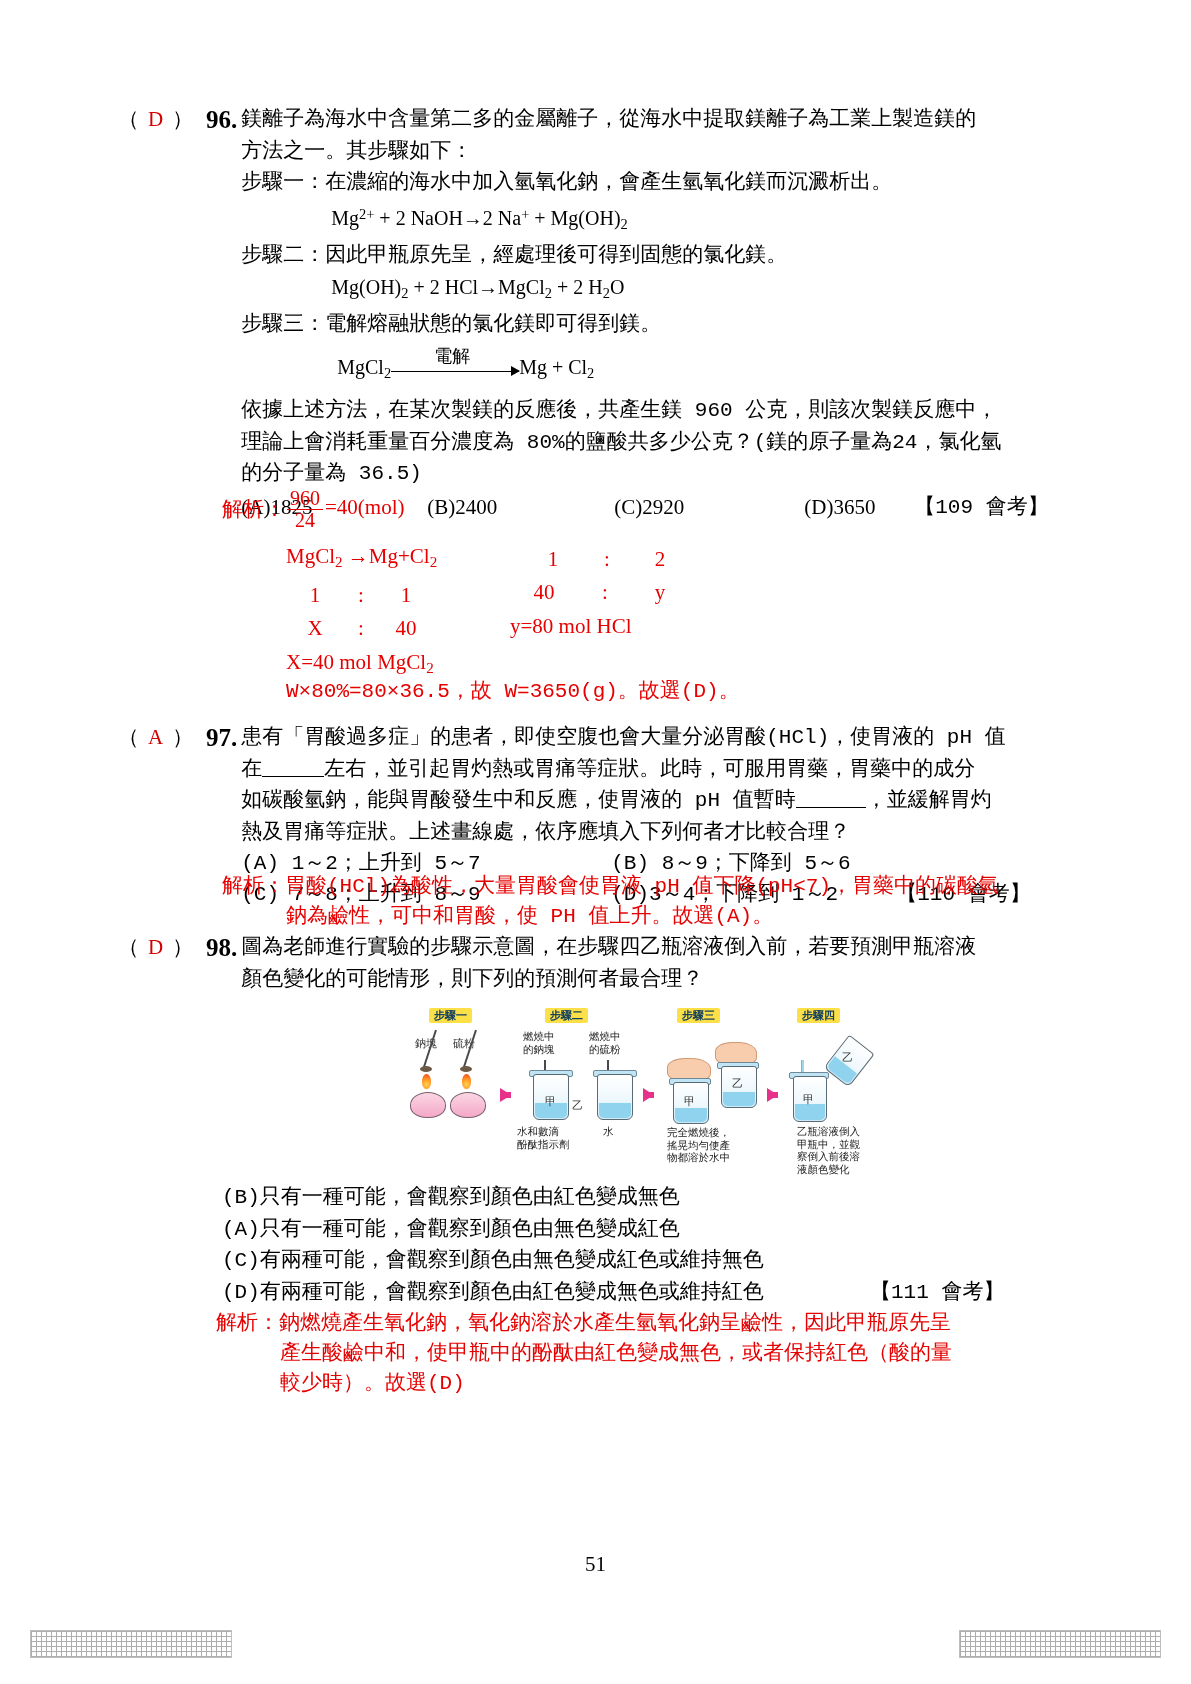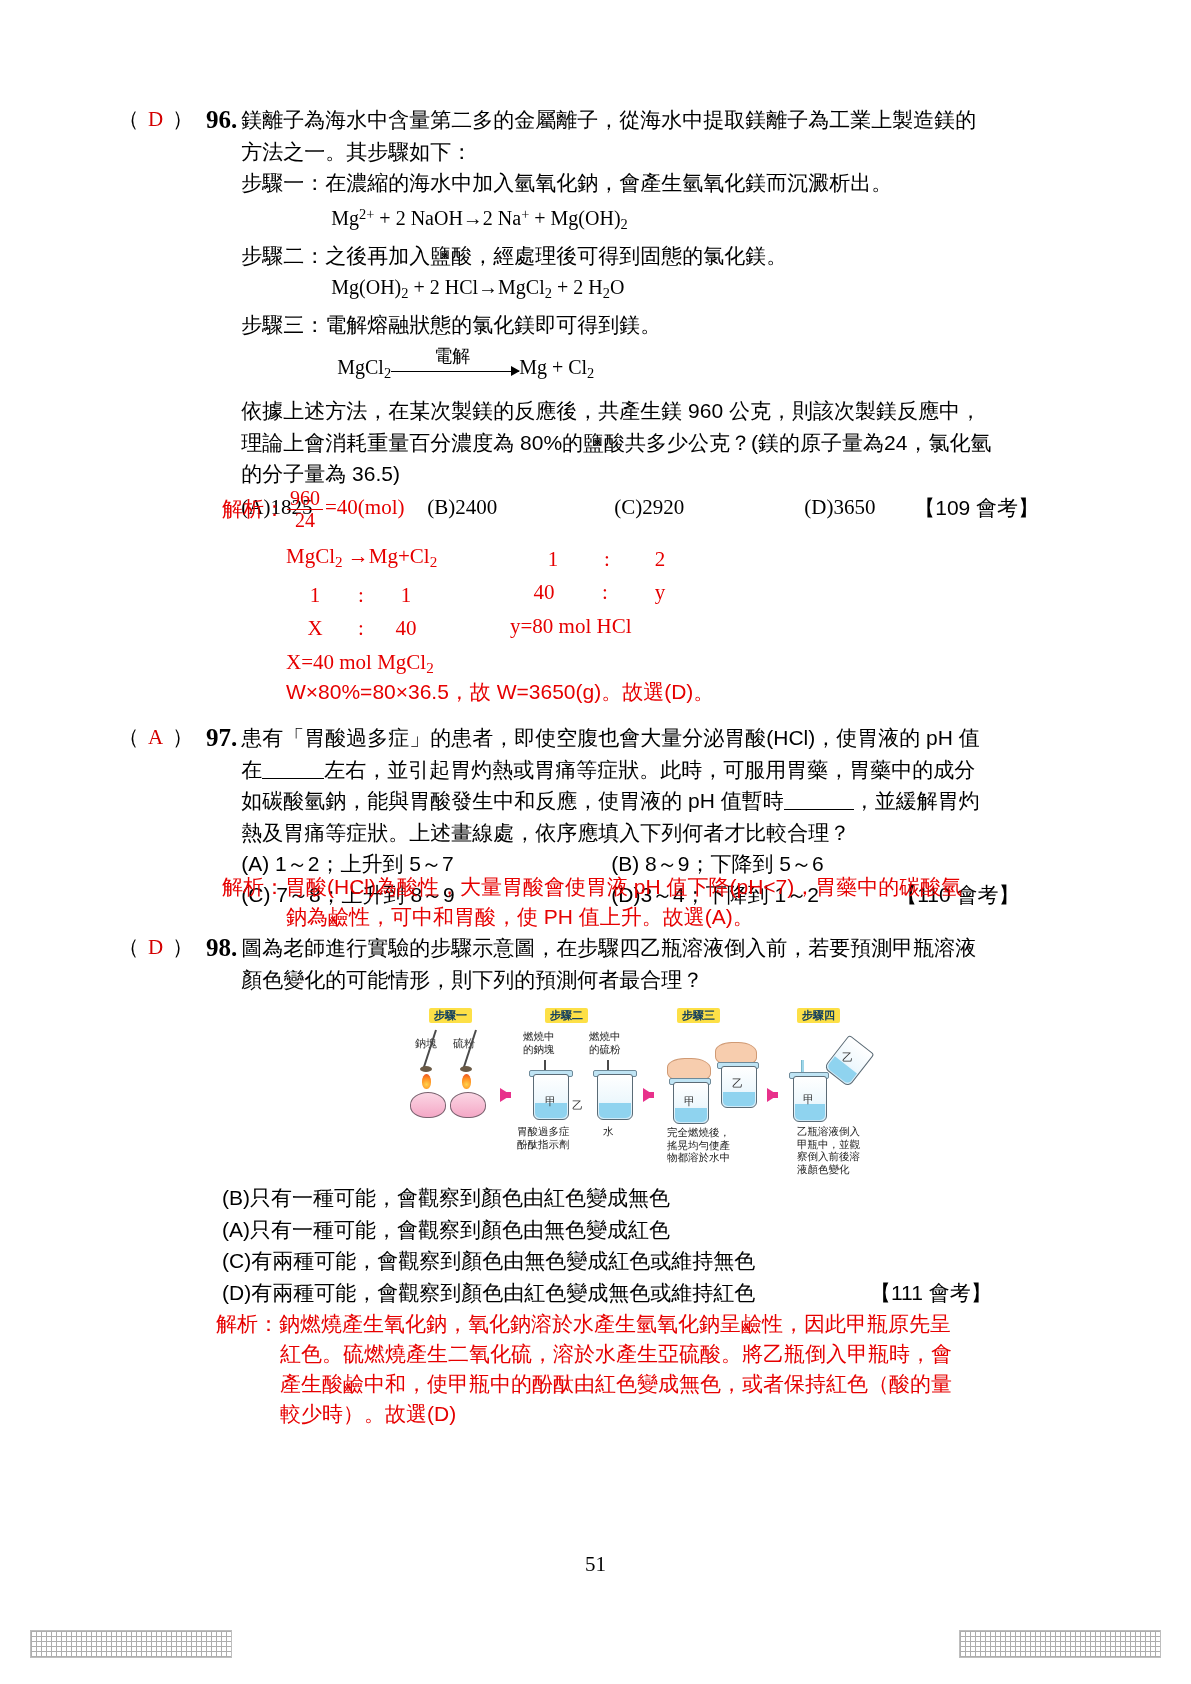--- a/index.html
+++ b/index.html
@@ -45,21 +45,21 @@
     white-space: nowrap;
     padding-right: 4px;
     font-weight: bold;
   }
   .qbody {
     flex: 1 1 auto;
     font-size: 21px;
     line-height: 31.5px;
   }
   .line { white-space: nowrap; }
-  .cjk { font-family: Liberation Sans, sans-serif; }
+  .cjk { font-family: Liberation Mono, monospace; }
 
   
   .eq {
     font-family: "Liberation Serif", "DejaVu Serif", serif;
     font-size: 20px;
     white-space: nowrap;
   }
   .indent1 { padding-left: 90px; }
   .indent2 { padding-left: 96px; }
   sub { font-size: 0.72em; vertical-align: -0.25em; }
@@ -275,21 +275,21 @@
       <span class="paren">（</span><span class="letter">D</span><span class="paren">）</span>
     </div>
     <div class="qnum">96.</div>
     <div class="qbody">
       <div class="line cjk">鎂離子為海水中含量第二多的金屬離子，從海水中提取鎂離子為工業上製造鎂的</div>
       <div class="line cjk">方法之一。其步驟如下：</div>
       <div class="line cjk">步驟一：在濃縮的海水中加入氫氧化鈉，會產生氫氧化鎂而沉澱析出。</div>
       <div class="eq indent1">
         <span>Mg</span><sup>2+</sup><span> + 2 NaOH→2 Na</span><sup>+</sup><span> + Mg(OH)</span><sub>2</sub>
       </div>
-      <div class="line cjk">步驟二：之後再加入鹽酸，經處理後可得到固態的氯化鎂。</div>
+      <div class="line cjk">步驟二：因此甲瓶原先呈，經處理後可得到固態的氯化鎂。</div>
       <div class="eq indent1">
         <span>Mg(OH)</span><sub>2</sub><span> + 2 HCl→MgCl</span><sub>2</sub><span> + 2 H</span><sub>2</sub><span>O</span>
       </div>
       <div class="line cjk">步驟三：電解熔融狀態的氯化鎂即可得到鎂。</div>
       <div class="eq indent2" style="margin-top:12px; margin-bottom:6px;">
         <span>MgCl</span><sub>2</sub><span class="rxnarrow"><span class="lab">電解</span><span class="shaft"></span><span class="head"></span></span><span>Mg + Cl</span><sub>2</sub>
       </div>
       <div class="line cjk">依據上述方法，在某次製鎂的反應後，共產生鎂 960 公克，則該次製鎂反應中，</div>
       <div class="line cjk">理論上會消耗重量百分濃度為 80%的鹽酸共多少公克？(鎂的原子量為24，氯化氫</div>
       <div class="line cjk">的分子量為 36.5)</div>
@@ -423,21 +423,21 @@
     <div class="lid" style="left:124px; top:62px; width:42px;"></div>
     <div class="lid" style="left:188px; top:62px; width:42px;"></div>
     <div class="jar" style="left:128px; top:66px; width:34px; height:44px;">
       <div class="liquid" style="height:15px;"></div>
     </div>
     <div class="jar" style="left:192px; top:66px; width:34px; height:44px;">
       <div class="liquid" style="height:15px;"></div>
     </div>
     <div class="label-cjk" style="left:140px; top:86px; font-size:11px;">甲</div>
     <div class="label-cjk" style="left:167px; top:90px; font-size:11px;">乙</div>
-    <div class="figtext" style="left:112px; top:117px;">胃酸過多症
+    <div class="figtext" style="left:112px; top:117px;">水和數滴
 酚酞指示劑</div>
     <div class="figtext" style="left:198px; top:117px;">水</div>
     <div class="arrowpink" style="left:238px; top:80px;"></div>
 
     <div class="hand" style="left:262px; top:50px; width:42px; height:22px;"></div>
     <div class="lid" style="left:264px; top:70px; width:40px;"></div>
     <div class="jar" style="left:268px; top:74px; width:34px; height:40px;">
       <div class="liquid" style="height:14px;"></div>
     </div>
     <div class="label-cjk" style="left:279px; top:86px; font-size:11px;">甲</div>
@@ -473,21 +473,20 @@
     <div class="line cjk" style="font-size:21px; line-height:31.5px;">(A)只有一種可能，會觀察到顏色由無色變成紅色</div>
     <div class="line cjk" style="font-size:21px; line-height:31.5px;">(C)有兩種可能，會觀察到顏色由無色變成紅色或維持無色</div>
     <div class="optrow">
       <span class="op cjk" style="width:648px; font-size:21px; line-height:31.5px;">(D)有兩種可能，會觀察到顏色由紅色變成無色或維持紅色</span>
       <span class="op cjk" style="font-size:21px; line-height:31.5px;">【111 會考】</span>
     </div>
   </div>
 
   <div style="position:absolute; left:216px; top:1309px; width:860px;">
     <div class="sol cjk">解析：鈉燃燒產生氧化鈉，氧化鈉溶於水產生氫氧化鈉呈鹼性，因此甲瓶原先呈</div>
-    <div class="sol cjk" style="padding-left:64px;">紅色。硫燃燒產生二氧化硫，溶於水產生亞硫酸。將乙瓶倒入甲瓶時，會</div>
     <div class="sol cjk" style="padding-left:64px;">產生酸鹼中和，使甲瓶中的酚酞由紅色變成無色，或者保持紅色（酸的量</div>
     <div class="sol cjk" style="padding-left:64px;">較少時）。故選(D)</div>
   </div>
 
   <div class="pageno" style="top:1552px;">51</div>
 
   <div class="footer-strip" style="left:30px; bottom:26px; width:200px;"></div>
   <div class="footer-strip" style="right:30px; bottom:26px; width:200px;"></div>
 
 </div>

